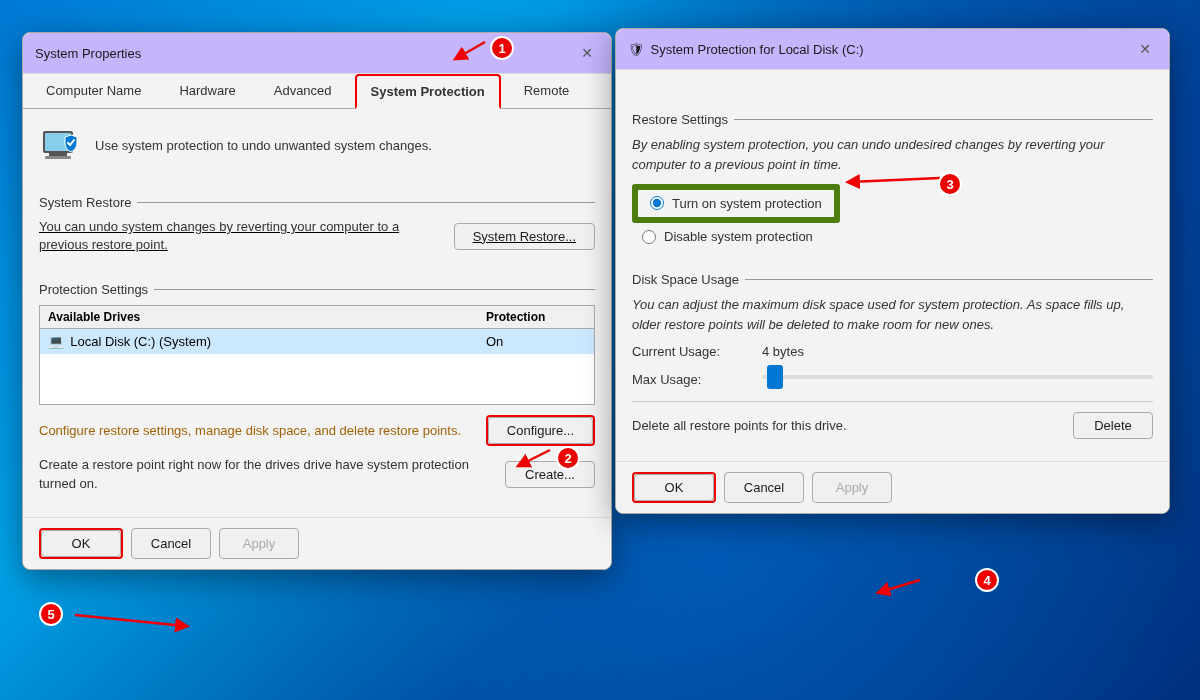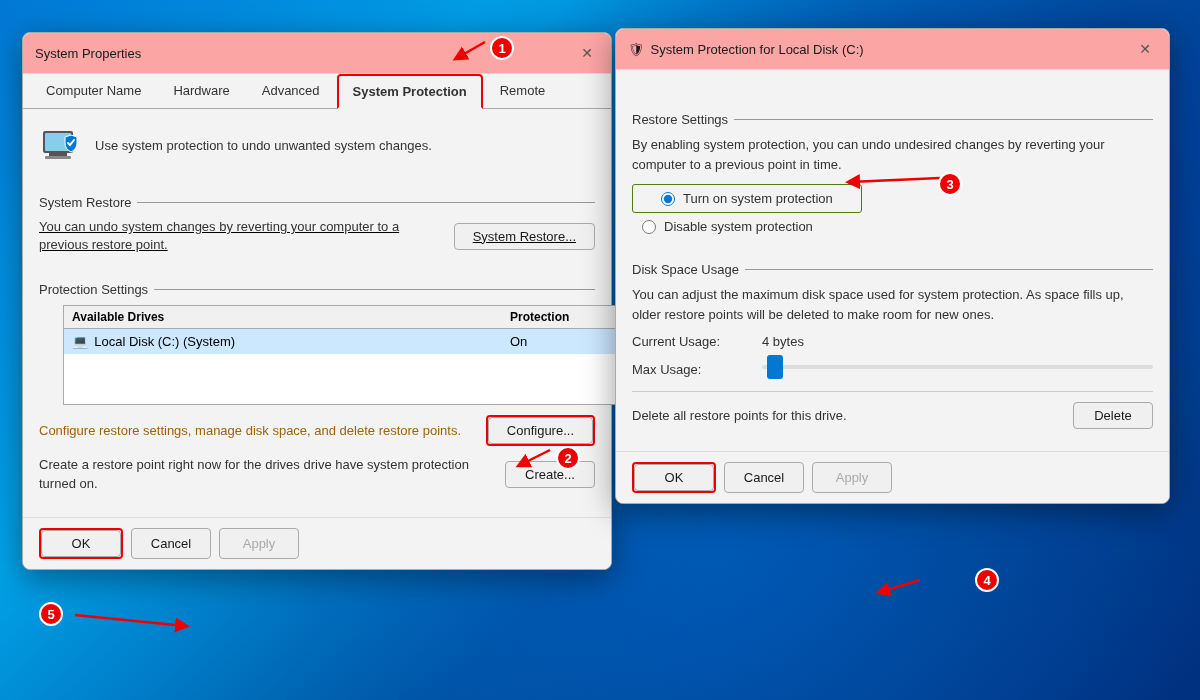--- a/index.html
+++ b/index.html
@@ -26,21 +26,21 @@
     
     .dialog {
       background: #f3f3f3;
       border: 1px solid #aaa;
       border-radius: 8px;
       box-shadow: 0 8px 32px rgba(0,0,0,0.4);
       position: absolute;
     }
 
     .dialog-titlebar {
-      background: #fca5a5;
+      background: #c4b5fd;
       border-radius: 8px 8px 0 0;
       padding: 8px 12px;
       display: flex;
       align-items: center;
       justify-content: space-between;
       border-bottom: 1px solid #ddd;
     }
 
     .dialog-title {
       font-size: 13px;
@@ -78,21 +78,21 @@
       top: 28px;
       width: 555px;
     }
 
     
     .tabs {
       display: flex;
       background: #f3f3f3;
       border-bottom: 1px solid #aaa;
       padding: 0 8px;
-      gap: 2px;
+      gap: 8px;
     }
     .tab {
       padding: 8px 14px;
       cursor: pointer;
       font-size: 13px;
       color: #333;
       border: 1px solid transparent;
       border-bottom: none;
       margin-bottom: -1px;
       background: transparent;
@@ -163,21 +163,20 @@
       text-decoration: underline;
     }
     .restore-text { flex: 1; font-size: 13px; color: #333; line-height: 1.4; }
 
     
     .drives-table {
       border: 1px solid #aaa;
       background: white;
       width: 100%;
       margin-bottom: 10px;
-      margin-left: 24px;
     }
     .drives-table-header {
       display: flex;
       background: #f0f0f0;
       border-bottom: 1px solid #aaa;
       padding: 4px 8px;
       font-size: 12px;
       font-weight: 600;
     }
     .drives-table-header .col1 { flex: 1; }
@@ -269,25 +268,25 @@
       color: #333;
     }
     .radio-input {
       width: 14px;
       height: 14px;
       accent-color: #0078d4;
     }
 
     
     .radio-box {
-      border: 1px solid #4d7c0f;
-      padding: 6px 28px;
+      border: 6px solid #4d7c0f;
+      padding: 6px 12px;
       border-radius: 3px;
       display: inline-flex;
-      align-items: center;
+      align-items: flex-start;
       gap: 8px;
     }
 
     
     .config-btn-box {
       border: 2px solid #e00;
       border-radius: 4px;
       display: inline-block;
     }
 
@@ -342,20 +341,21 @@
       border-top: 1px solid #ccc;
     }
     .delete-text { font-size: 13px; color: #333; }
 
     
     .desc-text {
       font-size: 13px;
       color: #333;
       line-height: 1.5;
       margin-bottom: 10px;
+      font-style: italic;
     }
   </style>
 </head>
 <body>
 
 <div class="annotation" style="left: 490px; top: 36px;">
   <span>1</span>
 </div>
 
 <div class="annotation" style="left: 556px; top: 446px;">

